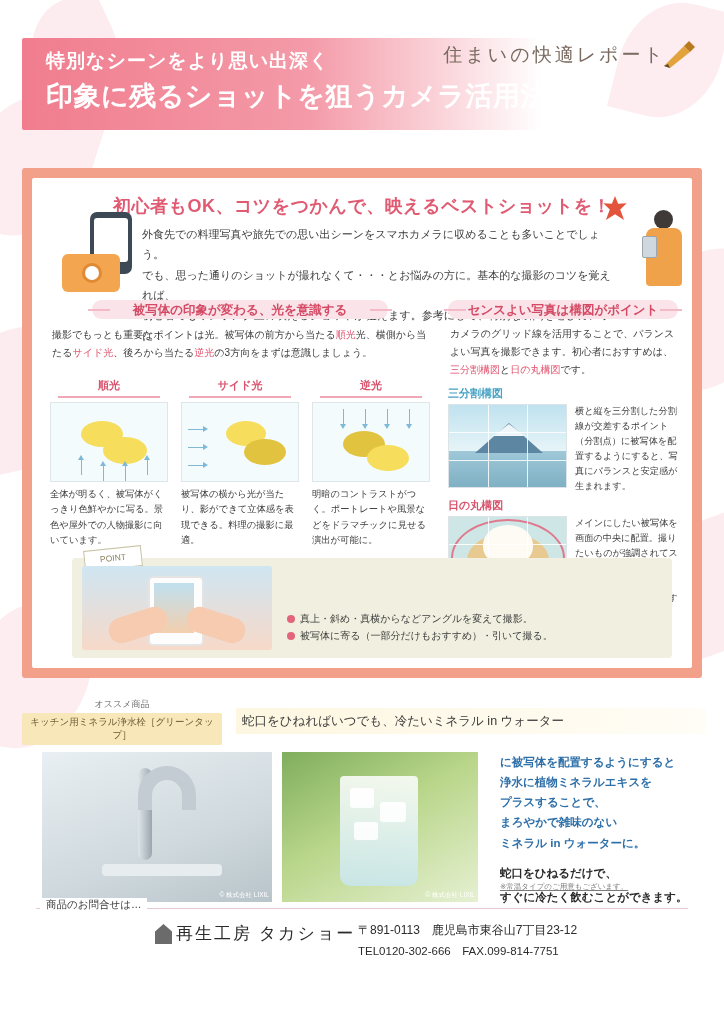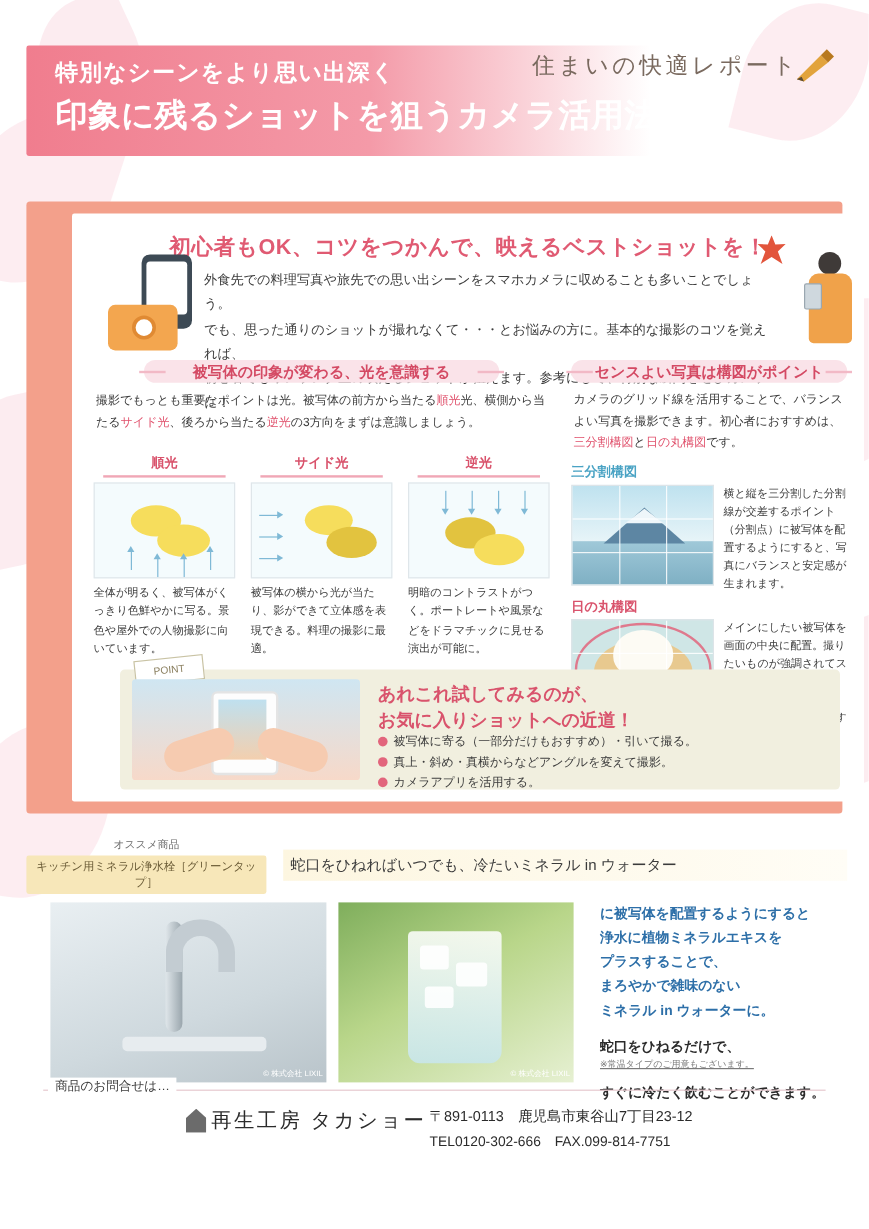--- a/index.html
+++ b/index.html
@@ -31,21 +31,21 @@
     padding:8px 9px;box-sizing:border-box;
   }
 
   
   .panel{
     position:absolute;left:22px;top:168px;width:680px;height:510px;
     background:#f3a08b;border-radius:3px;
   }
   .panel-inner{
     position:absolute;left:10px;top:10px;width:660px;height:490px;
-    background:#fff;border-radius:2px;margin-left:28px;
+    background:#fff;border-radius:2px;
   }
   .lead-title{
     position:absolute;left:0;top:16px;width:660px;text-align:center;
     color:#e05a72;font-size:18px;font-weight:bold;letter-spacing:0.5px;
   }
   .lead-body{
     position:absolute;left:110px;top:46px;width:470px;
     font-size:11px;line-height:1.85;color:#3c3c3c;text-align:left;
   }
   
@@ -300,28 +300,23 @@
 
       <div class="point-box">
         <div class="point-tag">POINT</div>
         <div class="hands-img">
           <div class="hp-phone">
               <div class="hp-inner"></div>
             </div>
           <div class="hand" style="left:26px;top:46px;width:60px;height:26px;transform:rotate(-18deg)"></div>
           <div class="hand" style="left:104px;top:46px;width:60px;height:26px;transform:rotate(18deg)"></div>
         </div>
-        <div class="point-title">
-          <div>あれこれ試してみるのが、</div>
-          <div>お気に入りショットへの近道！</div>
-        </div>
         <div class="point-list">
+          <div><span class="bullet"></span><span>真上・斜め・真横からなどアングルを変えて撮影。</span></div>
           <div><span class="bullet"></span><span>被写体に寄る（一部分だけもおすすめ）・引いて撮る。</span></div>
-          <div><span class="bullet"></span><span>真上・斜め・真横からなどアングルを変えて撮影。</span></div>
-          <div><span class="bullet"></span><span>カメラアプリを活用する。</span></div>
         </div>
       </div>
 
     </div>
   </div>
 
   <div class="prod">
     <div class="prod-tagwrap">
       <div class="prod-osusume">オススメ商品</div>
       <div class="prod-tag">キッチン用ミネラル浄水栓［グリーンタップ］</div>
@@ -344,21 +339,21 @@
       <div class="photo-credit">© 株式会社 LIXIL</div>
     </div>
 
     <div class="prod-text">
       <span>に被写体を配置するようにすると</span><br>
       <span>浄水に植物ミネラルエキスを</span><br>
       <span>プラスすることで、</span><br>
       <span>まろやかで雑味のない</span><br>
       <span>ミネラル in ウォーターに。</span>
       <span class="blk">蛇口をひねるだけで、</span>
-      <span class="blk" style="margin-top:18px">すぐに冷たく飲むことができます。</span>
+      <span class="blk" style="margin-top:4px">すぐに冷たく飲むことができます。</span>
     </div>
     <div class="prod-note">※常温タイプのご用意もございます。</div>
   </div>
 
   <div class="footer">
     <div class="foot-line"></div>
     <div class="foot-q">商品のお問合せは…</div>
     <div class="foot-logo"></div>
     <div class="foot-company">再生工房 タカショー</div>
     <div class="foot-addr">〒891-0113　鹿児島市東谷山7丁目23-12</div>

